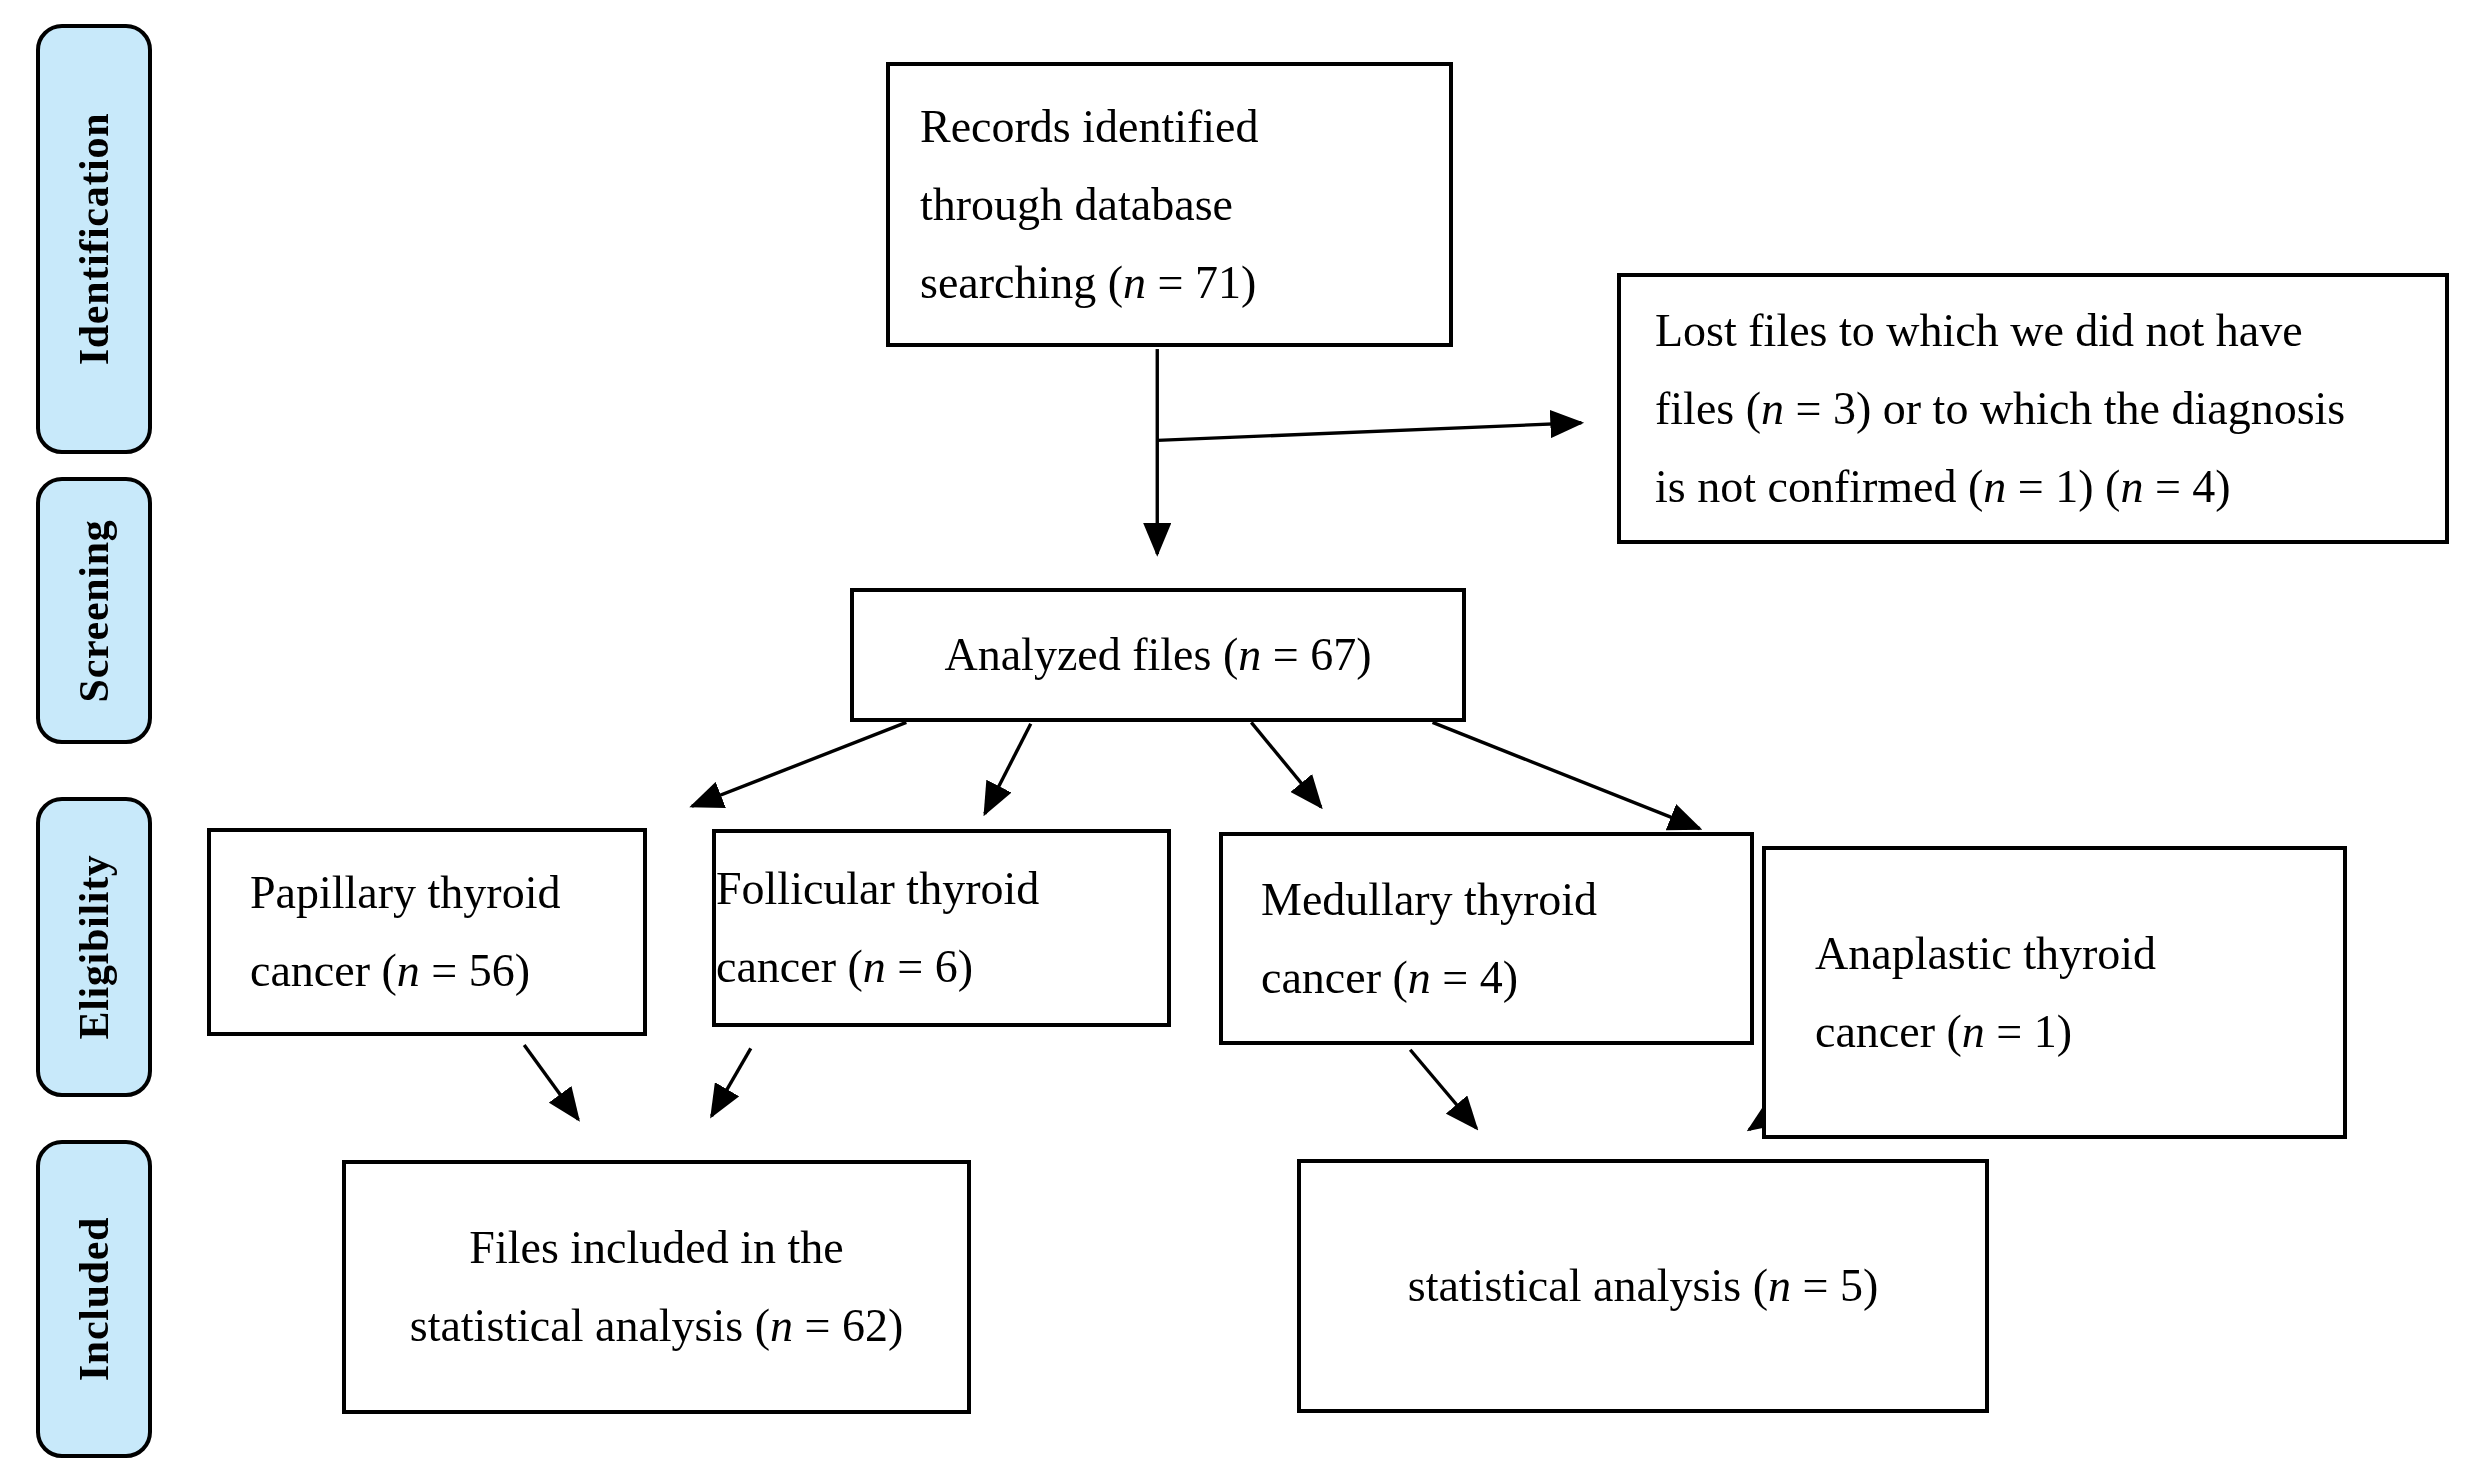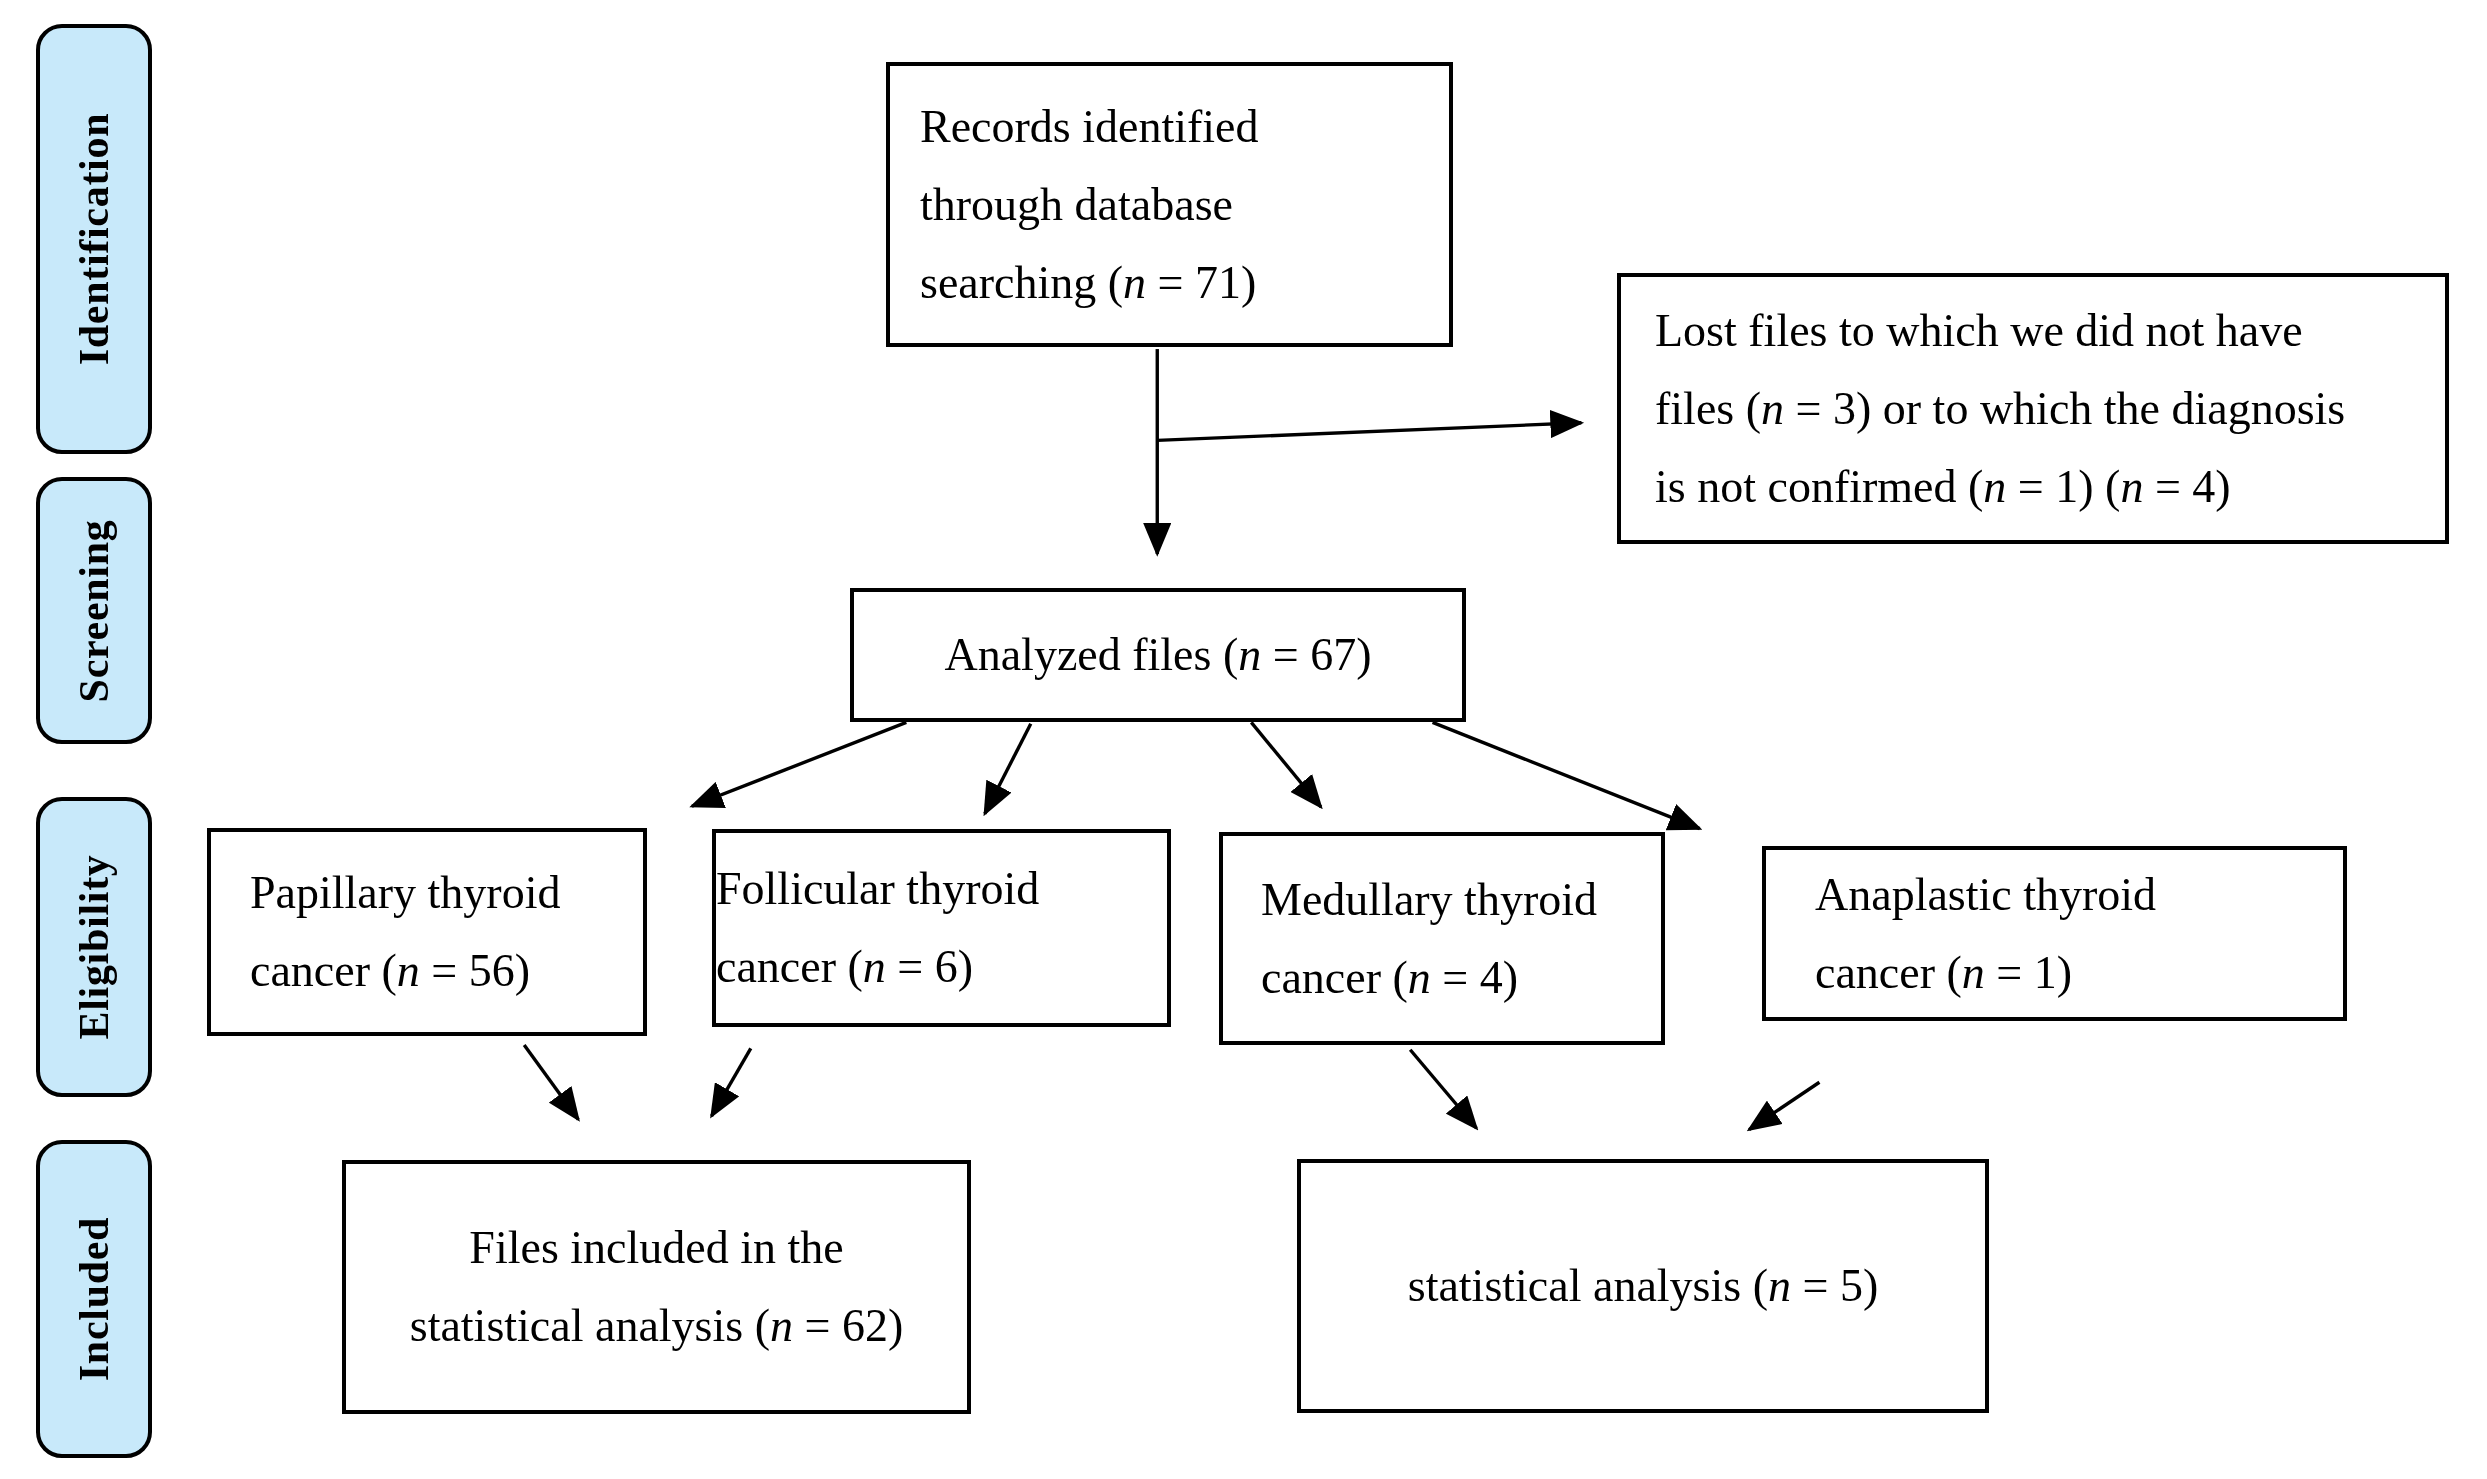--- a/index.html
+++ b/index.html
@@ -50,22 +50,22 @@
     font-weight: 700;
     font-size: 42px;
     letter-spacing: 0.7px;
   }
   
   #n-records    { left: 886px; top:   62px; width:  567px; height: 285px; }
   #n-lost       { left: 1617px; top:  273px; width: 832px; height: 271px; }
   #n-analyzed   { left: 850px; top:  588px; width:  616px; height: 134px; }
   #n-papillary  { left:  207px; top: 828px; width:  440px; height: 208px; }
   #n-follicular { left: 712px; top: 829px; width:  459px; height: 198px; }
-  #n-medullary  { left: 1219px; top: 832px; width:  446px; height: 213px; }
-  #n-anaplastic { left: 1762px; top: 846px; width:  585px; height: 175px; align-items: center; }
+  #n-medullary  { left: 1219px; top: 832px; width:  535px; height: 213px; }
+  #n-anaplastic { left: 1762px; top: 846px; width:  585px; height: 293px; align-items: center; }
   #n-included   { left:  342px; top: 1160px; width:  629px; height: 254px; }
   #n-notincluded{ left: 1297px; top: 1159px; width: 692px; height: 254px; }
   #n-records    .txt { padding-left: 30px; }
   #n-lost       .txt { padding-left: 34px; }
   #n-papillary  .txt { padding-left: 39px; }
   #n-follicular .txt { }
   #n-medullary  .txt { padding-left: 38px; }
   #n-anaplastic .txt { padding-left: 49px; }
   
   #s-identification { top:   24px; height: 430px; }

